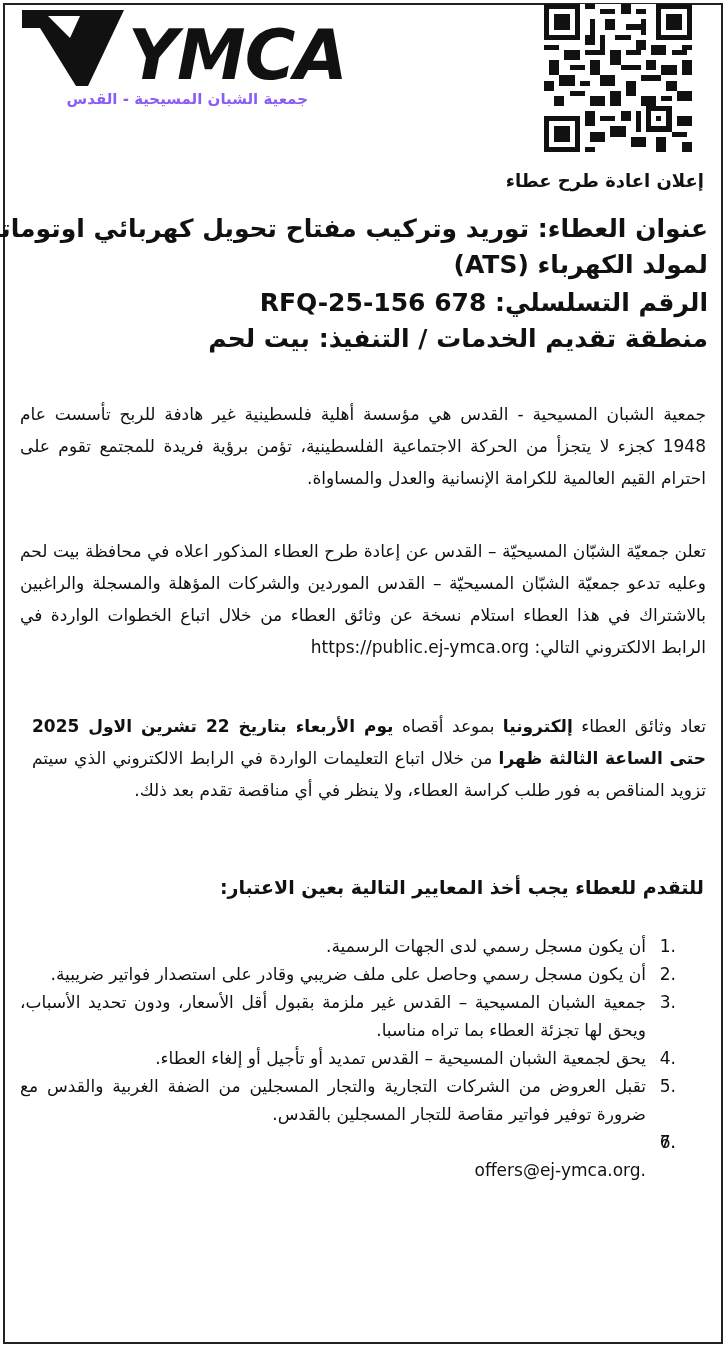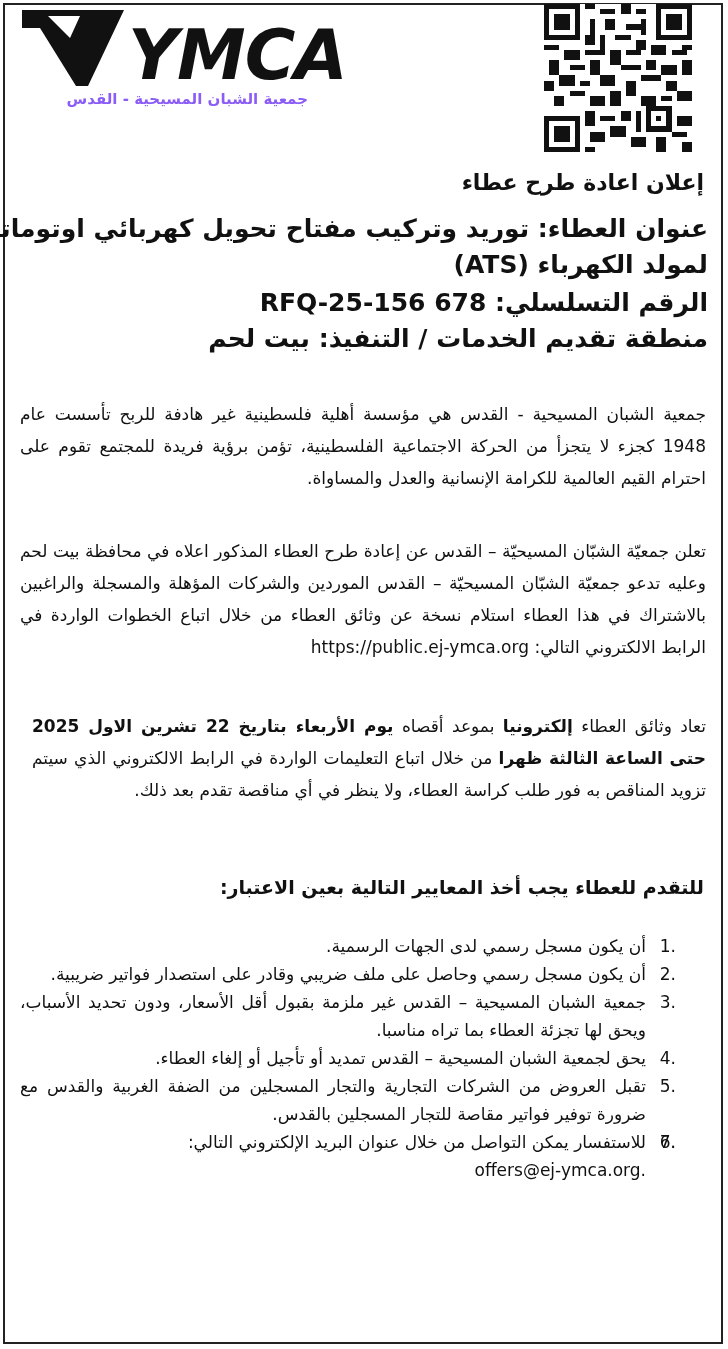--- a/index.html
+++ b/index.html
@@ -4,21 +4,21 @@
 <style>
   html, body { margin:0; padding:0; background:#fff; }
   body { width:728px; height:1349px; position:relative; overflow:hidden; font-family:"DejaVu Sans", sans-serif; color:#111; }
   .frame { position:absolute; left:3px; top:3px; width:720px; height:1341px; border:2px solid #222; box-sizing:border-box; }
   .logo { position:absolute; left:18px; top:6px; width:290px; height:108px; }
   .logo svg { position:absolute; left:0; top:0; }
   .logo-en-top { position:absolute; left:116px; top:2px; font-family:"DejaVu Sans", sans-serif; font-weight:bold; font-style:italic; font-size:19px; letter-spacing:0px; color:#111; }
   .logo-en-big { position:absolute; left:110px; top:14px; font-family:"DejaVu Sans", sans-serif; font-weight:bold; font-style:italic; font-size:69px; letter-spacing:-1px; color:#111; line-height:70px; }
   .logo-ar { position:absolute; left:0; top:84px; width:290px; text-align:right; direction:rtl; font-weight:bold; font-size:15px; color:#8b5cf6; }
   .qr { position:absolute; left:543px; top:4px; width:150px; height:148px; }
-  .h1 { position:absolute; right:24px; top:170px; direction:rtl; font-weight:bold; font-size:22px; }
+  .h1 { position:absolute; right:24px; top:170px; direction:rtl; font-weight:bold; font-size:18px; }
   .hline { position:absolute; right:20px; direction:rtl; font-weight:bold; font-size:25px; white-space:nowrap; }
   .para { position:absolute; left:20px; right:22px; direction:rtl; text-align:justify; text-align-last:right; font-size:17px; line-height:32px; }
   .para b { font-weight:bold; }
   .ltr { direction:ltr; unicode-bidi:embed; }
   .crit-title { position:absolute; right:24px; top:876px; direction:rtl; font-weight:bold; font-size:19px; }
   .list { position:absolute; left:20px; right:22px; top:932px; direction:rtl; font-size:17px; line-height:28px; margin:0; padding:0; list-style:none; }
   .list li { position:relative; padding-right:60px; text-align:justify; text-align-last:right; }
   .list li .num { position:absolute; right:30px; top:0; direction:ltr; }
 </style>
 </head>
@@ -132,14 +132,14 @@
 </div>
 
 <div class="crit-title">للتقدم للعطاء يجب أخذ المعايير التالية بعين الاعتبار:</div>
 <ol class="list">
   <li style="margin-bottom:0;"><span class="num">1.</span><span>أن يكون مسجل رسمي لدى الجهات الرسمية.</span></li>
   <li><span class="num">2.</span><span>أن يكون مسجل رسمي وحاصل على ملف ضريبي وقادر على استصدار فواتير ضريبية.</span></li>
   <li><span class="num">3.</span><span>جمعية الشبان المسيحية – القدس غير ملزمة بقبول أقل الأسعار، ودون تحديد الأسباب، ويحق لها تجزئة العطاء بما تراه مناسبا.</span></li>
   <li><span class="num">4.</span><span>يحق لجمعية الشبان المسيحية – القدس تمديد أو تأجيل أو إلغاء العطاء.</span></li>
   <li><span class="num">5.</span><span>تقبل العروض من الشركات التجارية والتجار المسجلين من الضفة الغربية والقدس مع ضرورة توفير فواتير مقاصة للتجار المسجلين بالقدس.</span></li>
   <li><span class="num">6.</span></li>
-  <li><span class="num">7.</span><span>للاستفسار يمكن التواصل من خلال عنوان البريد الإلكتروني التالي:</span><br><span class="ltr">offers@ej-ymca.org.</span></li>
+  <li><span class="num">7.</span><br><span class="ltr">offers@ej-ymca.org.</span></li>
 </ol>
 
 </body></html>

